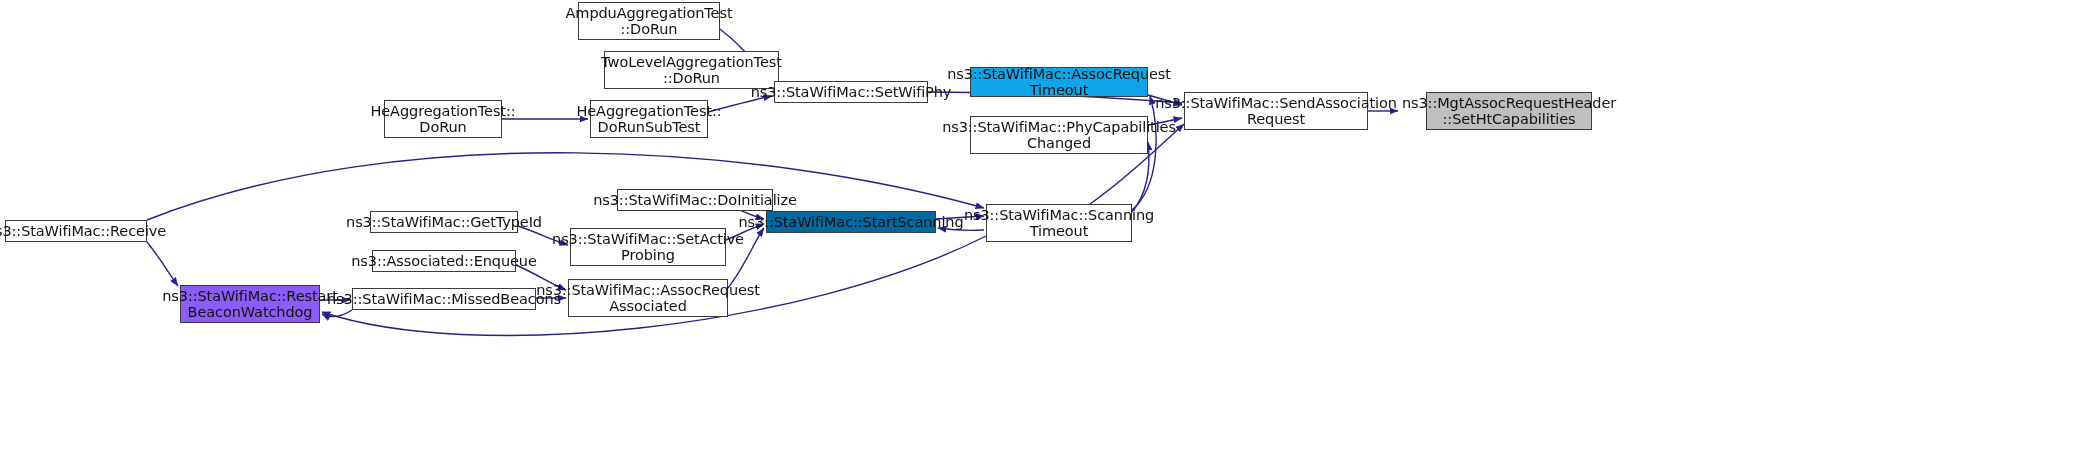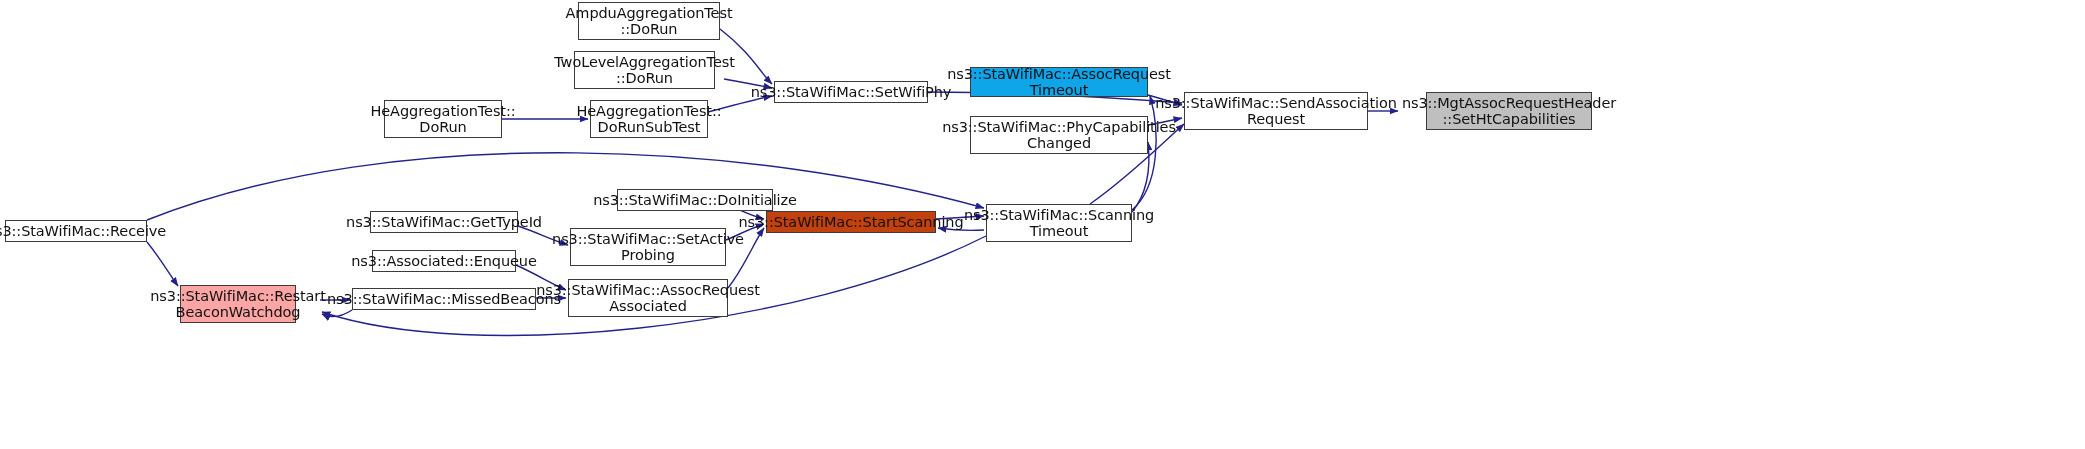--- a/index.html
+++ b/index.html
@@ -77,21 +77,21 @@
         <path d="M726,240 C 740,234 752,228 764,224" fill="none" stroke="#22228a" stroke-width="1.4" marker-end="url(#arrowhead)"></path>
         <path d="M728,288 C 744,268 754,242 764,228" fill="none" stroke="#22228a" stroke-width="1.4" marker-end="url(#arrowhead)"></path>
         <path d="M936,219 C 952,218 970,217 984,216" fill="none" stroke="#22228a" stroke-width="1.4" marker-end="url(#arrowhead)"></path>
         <path d="M984,230 C 968,231 952,230 938,228" fill="none" stroke="#22228a" stroke-width="1.4" marker-end="url(#arrowhead)"></path>
         <path d="M986,236 C 800,330 470,362 322,312" fill="none" stroke="#22228a" stroke-width="1.4" marker-end="url(#arrowhead)"></path>
       </g>
   </svg>
   <div id="nodes-layer">
       <div class="node" style="left: 578px; top: 2px; width: 142px; height: 38px; background: rgb(255, 255, 255); border-color: rgb(59, 59, 59);">AmpduAggregationTest
 ::DoRun</div>
-      <div class="node" style="left: 574px; top: 51px; width: 141px; height: 38px; background: rgb(255, 255, 255); border-color: rgb(59, 59, 59);">TwoLevelAggregationTest
+      <div class="node" style="left: 604px; top: 51px; width: 175px; height: 38px; background: rgb(255, 255, 255); border-color: rgb(59, 59, 59);">TwoLevelAggregationTest
 ::DoRun</div>
       <div class="node" style="left: 384px; top: 100px; width: 118px; height: 38px; background: rgb(255, 255, 255); border-color: rgb(59, 59, 59);">HeAggregationTest::
 DoRun</div>
       <div class="node" style="left: 590px; top: 100px; width: 118px; height: 38px; background: rgb(255, 255, 255); border-color: rgb(59, 59, 59);">HeAggregationTest::
 DoRunSubTest</div>
       <div class="node" style="left: 774px; top: 81px; width: 154px; height: 22px; background: rgb(255, 255, 255); border-color: rgb(59, 59, 59);">ns3::StaWifiMac::SetWifiPhy</div>
       <div class="node" style="left: 970px; top: 67px; width: 178px; height: 30px; background: #0ea5e9; border-color: rgb(59, 59, 59);">ns3::StaWifiMac::AssocRequest
 Timeout</div>
       <div class="node" style="left: 970px; top: 116px; width: 178px; height: 38px; background: rgb(255, 255, 255); border-color: rgb(59, 59, 59);">ns3::StaWifiMac::PhyCapabilities
 Changed</div>
@@ -101,19 +101,19 @@
 ::SetHtCapabilities</div>
       <div class="node" style="left: 5px; top: 220px; width: 142px; height: 22px; background: rgb(255, 255, 255); border-color: rgb(59, 59, 59);">ns3::StaWifiMac::Receive</div>
       <div class="node" style="left: 370px; top: 211px; width: 148px; height: 22px; background: rgb(255, 255, 255); border-color: rgb(59, 59, 59);">ns3::StaWifiMac::GetTypeId</div>
       <div class="node" style="left: 372px; top: 250px; width: 144px; height: 22px; background: rgb(255, 255, 255); border-color: rgb(59, 59, 59);">ns3::Associated::Enqueue</div>
       <div class="node" style="left: 570px; top: 189px; width: 156px; height: 22px; background: rgb(255, 255, 255); border-color: rgb(59, 59, 59); margin-left: 47px;">ns3::StaWifiMac::DoInitialize</div>
       <div class="node" style="left: 570px; top: 228px; width: 156px; height: 38px; background: rgb(255, 255, 255); border-color: rgb(59, 59, 59);">ns3::StaWifiMac::SetActive
 Probing</div>
       <div class="node" style="left: 568px; top: 279px; width: 160px; height: 38px; background: rgb(255, 255, 255); border-color: rgb(59, 59, 59);">ns3::StaWifiMac::AssocRequest
 Associated</div>
       <div class="node" style="left: 352px; top: 288px; width: 184px; height: 22px; background: rgb(255, 255, 255); border-color: rgb(59, 59, 59);">ns3::StaWifiMac::MissedBeacons</div>
-      <div class="node" style="left: 180px; top: 285px; width: 116px; height: 38px; background: #fca5a5; border-color: rgb(59, 59, 59);">ns3::StaWifiMac::Restart
+      <div class="node" style="left: 180px; top: 285px; width: 140px; height: 38px; background: #8b5cf6; border-color: rgb(59, 59, 59);">ns3::StaWifiMac::Restart
 BeaconWatchdog</div>
-      <div class="node" style="left: 766px; top: 211px; width: 170px; height: 22px; background: #c2410c; border-color: rgb(59, 59, 59);">ns3::StaWifiMac::StartScanning</div>
+      <div class="node" style="left: 766px; top: 211px; width: 170px; height: 22px; background: #0369a1; border-color: rgb(59, 59, 59);">ns3::StaWifiMac::StartScanning</div>
       <div class="node" style="left: 986px; top: 204px; width: 146px; height: 38px; background: rgb(255, 255, 255); border-color: rgb(59, 59, 59);">ns3::StaWifiMac::Scanning
 Timeout</div>
     </div>
 </div>
 
 </body></html>

